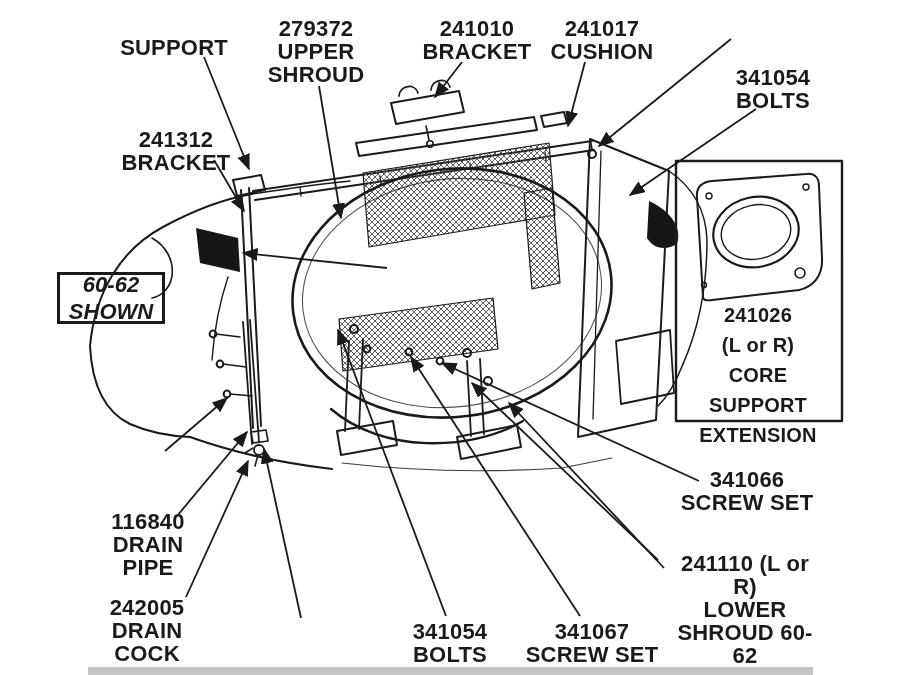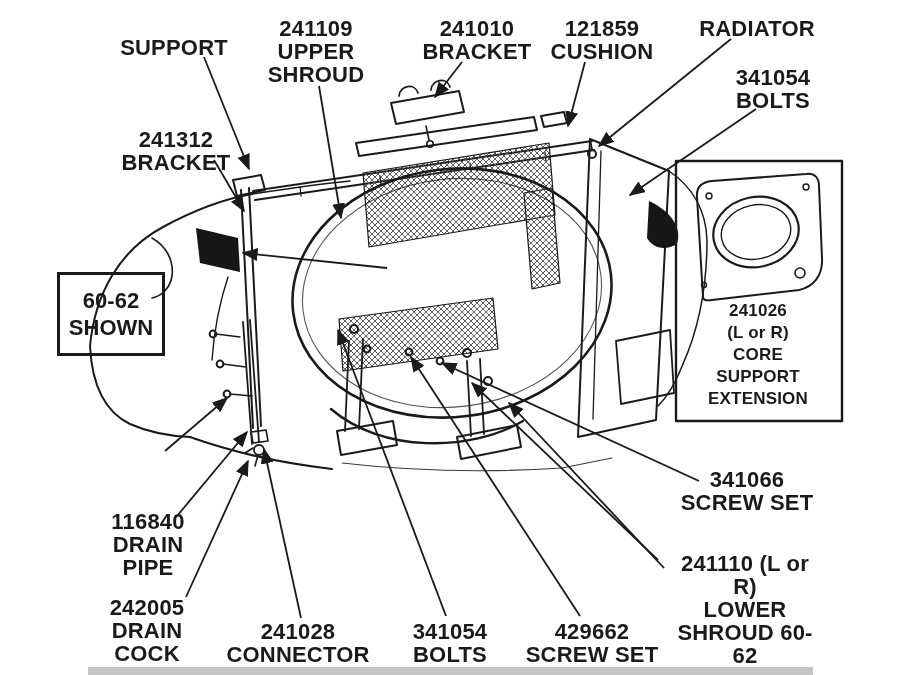--- a/index.html
+++ b/index.html
@@ -10,27 +10,27 @@
     font-family:"Liberation Sans", sans-serif;
     border-radius:31px;
   }
   .art { position:absolute; left:0; top:0; }
   .callout {
     position:absolute; transform:translateX(-50%);
     text-align:center; white-space:pre-line;
     font-weight:700; font-size:22px; line-height:23px;
     color:var(--ink,#1a1a1a); letter-spacing:0.2px;
   }
-  .callout.small { font-size:17px; line-height:22px; }
+  .callout.small { font-size:20px; line-height:30px; }
   .badge {
-    position:absolute; left:57px; top:272px; width:108px; height:84px;
+    position:absolute; left:57px; top:272px; width:108px; height:52px;
     border:3px solid var(--ink,#1a1a1a);
     display:flex; align-items:center; justify-content:center;
     text-align:center; white-space:pre-line;
-    font-weight:700; font-size:22px; line-height:27px; color:var(--ink,#1a1a1a);
+    font-weight:700; font-size:22px; line-height:27px; color:var(--ink,#1a1a1a);font-style:italic;
   }
   .edge-bar {
     position:absolute; left:88px; top:667px; width:725px; height:8px;
     background:var(--edge_bar,#c6c6c6);
   }
 </style>
 </head>
 <body>
 
 <div class="stage">
@@ -130,48 +130,45 @@
       <line x1="301" y1="618" x2="264" y2="449" marker-end="url(#arrow)"></line>
       <line x1="446" y1="616" x2="338" y2="330" marker-end="url(#arrow)"></line>
       <line x1="580" y1="616" x2="411" y2="357" marker-end="url(#arrow)"></line>
       <line x1="699" y1="481" x2="442" y2="363" marker-end="url(#arrow)"></line>
       <line x1="658" y1="560" x2="472" y2="383" marker-end="url(#arrow)"></line>
       <line x1="664" y1="568" x2="509" y2="403" marker-end="url(#arrow)"></line>
     </g>
   </svg>
 
   <div class="callout" style="left:174px; top:36px">SUPPORT</div>
-  <div class="callout" style="left:316px; top:17px">241109
+  <div class="callout" style="left:316px; top:17px">279372
 UPPER
 SHROUD</div>
   <div class="callout" style="left:477px; top:17px">241010
 BRACKET</div>
-  <div class="callout" style="left:602px; top:17px">121859
+  <div class="callout" style="left:602px; top:17px">241017
 CUSHION</div>
-  <div class="callout" style="left:757px; top:17px">RADIATOR</div>
   <div class="callout" style="left:773px; top:66px">341054
 BOLTS</div>
   <div class="callout" style="left:176px; top:128px">241312
 BRACKET</div>
   <div class="callout small" style="left:758px; top:300px">241026
 (L or R)
 CORE
 SUPPORT
 EXTENSION</div>
   <div class="callout" style="left:148px; top:510px">116840
 DRAIN
 PIPE</div>
   <div class="callout" style="left:147px; top:596px">242005
 DRAIN
 COCK</div>
-  <div class="callout" style="left:298px; top:620px">241028
-CONNECTOR</div>
   <div class="callout" style="left:450px; top:620px">341054
 BOLTS</div>
-  <div class="callout" style="left:592px; top:620px">429662
+  <div class="callout" style="left:592px; top:620px">341067
 SCREW SET</div>
   <div class="callout" style="left:747px; top:468px">341066
 SCREW SET</div>
   <div class="callout" style="left:745px; top:552px">241110 (L or R)
 LOWER
 SHROUD 60-62</div>
 
   <div class="badge">60-62
 SHOWN</div>
 

